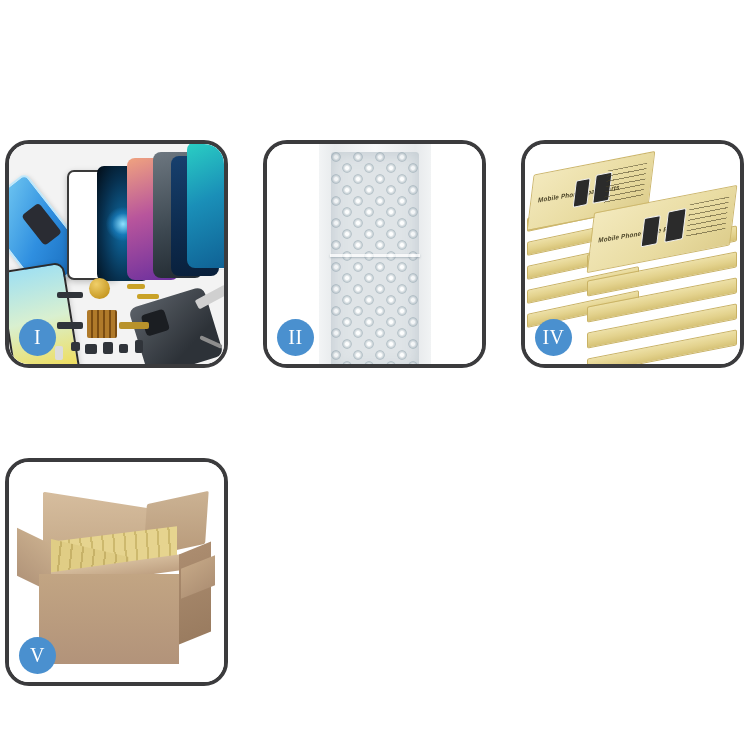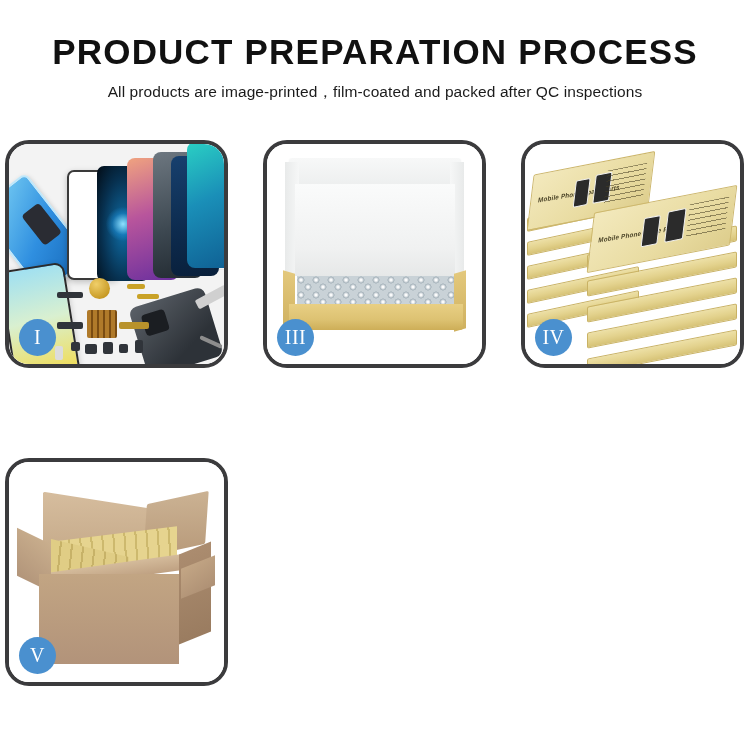--- a/index.html
+++ b/index.html
@@ -357,24 +357,20 @@
   .s-wrap {
     position:absolute; left:100px; top:20px; width:100px; height:26px;
     background:rgba(236,240,242,.6); transform:skewY(-16deg);
   }
 </style>
 </head>
 <body>
 
 <div class="page">
 
-  <div class="header">
-    <div class="title">PRODUCT PREPARATION PROCESS</div>
-    <div class="subtitle">All products are image-printed，film-coated and packed after QC inspections</div>
-  </div>
 
   <div class="grid">
 
     <div class="panel">
       <div class="panel-art">
         <div class="p1-bg"></div>
         <div class="ph blue-back"></div>
         <div class="ph glass"></div>
         <div class="ph jelly"></div>
         <div class="ph purple"></div>
@@ -395,35 +391,30 @@
         <div class="part sm3"></div>
         <div class="part sm4"></div>
         <div class="part sm5"></div>
         <div class="part sm6"></div>
         <div class="part tool"></div>
         <div class="part tweez"></div>
       </div>
       <div class="badge">I</div>
     </div>
 
-
     <div class="panel">
       <div class="panel-art">
-        <div class="p3-bg"></div>
-        <div class="mb-lid"></div>
-        <div class="mb-flapL"></div>
-        <div class="mb-flapR"></div>
-        <div class="mb-inner"></div>
-        <div class="mb-bubble"></div>
-        <div class="mb-sideL"></div>
-        <div class="mb-sideR"></div>
-        <div class="mb-front"></div>
+        <div class="p2-bg"></div>
+        <div class="bw-sleeve"></div>
+        <div class="bw-wrap"></div>
+        <div class="bw-seam"></div>
       </div>
-      <div class="badge">III</div>
+      <div class="badge">II</div>
     </div>
+
 
     <div class="panel">
       <div class="panel-art">
         <div class="p4-bg"></div>
         <div class="stack">
           <div class="sbox L5"></div>
           <div class="sbox L4"></div>
           <div class="sbox L3"></div>
           <div class="sbox L2"></div>
           <div class="sbox L1"></div>

